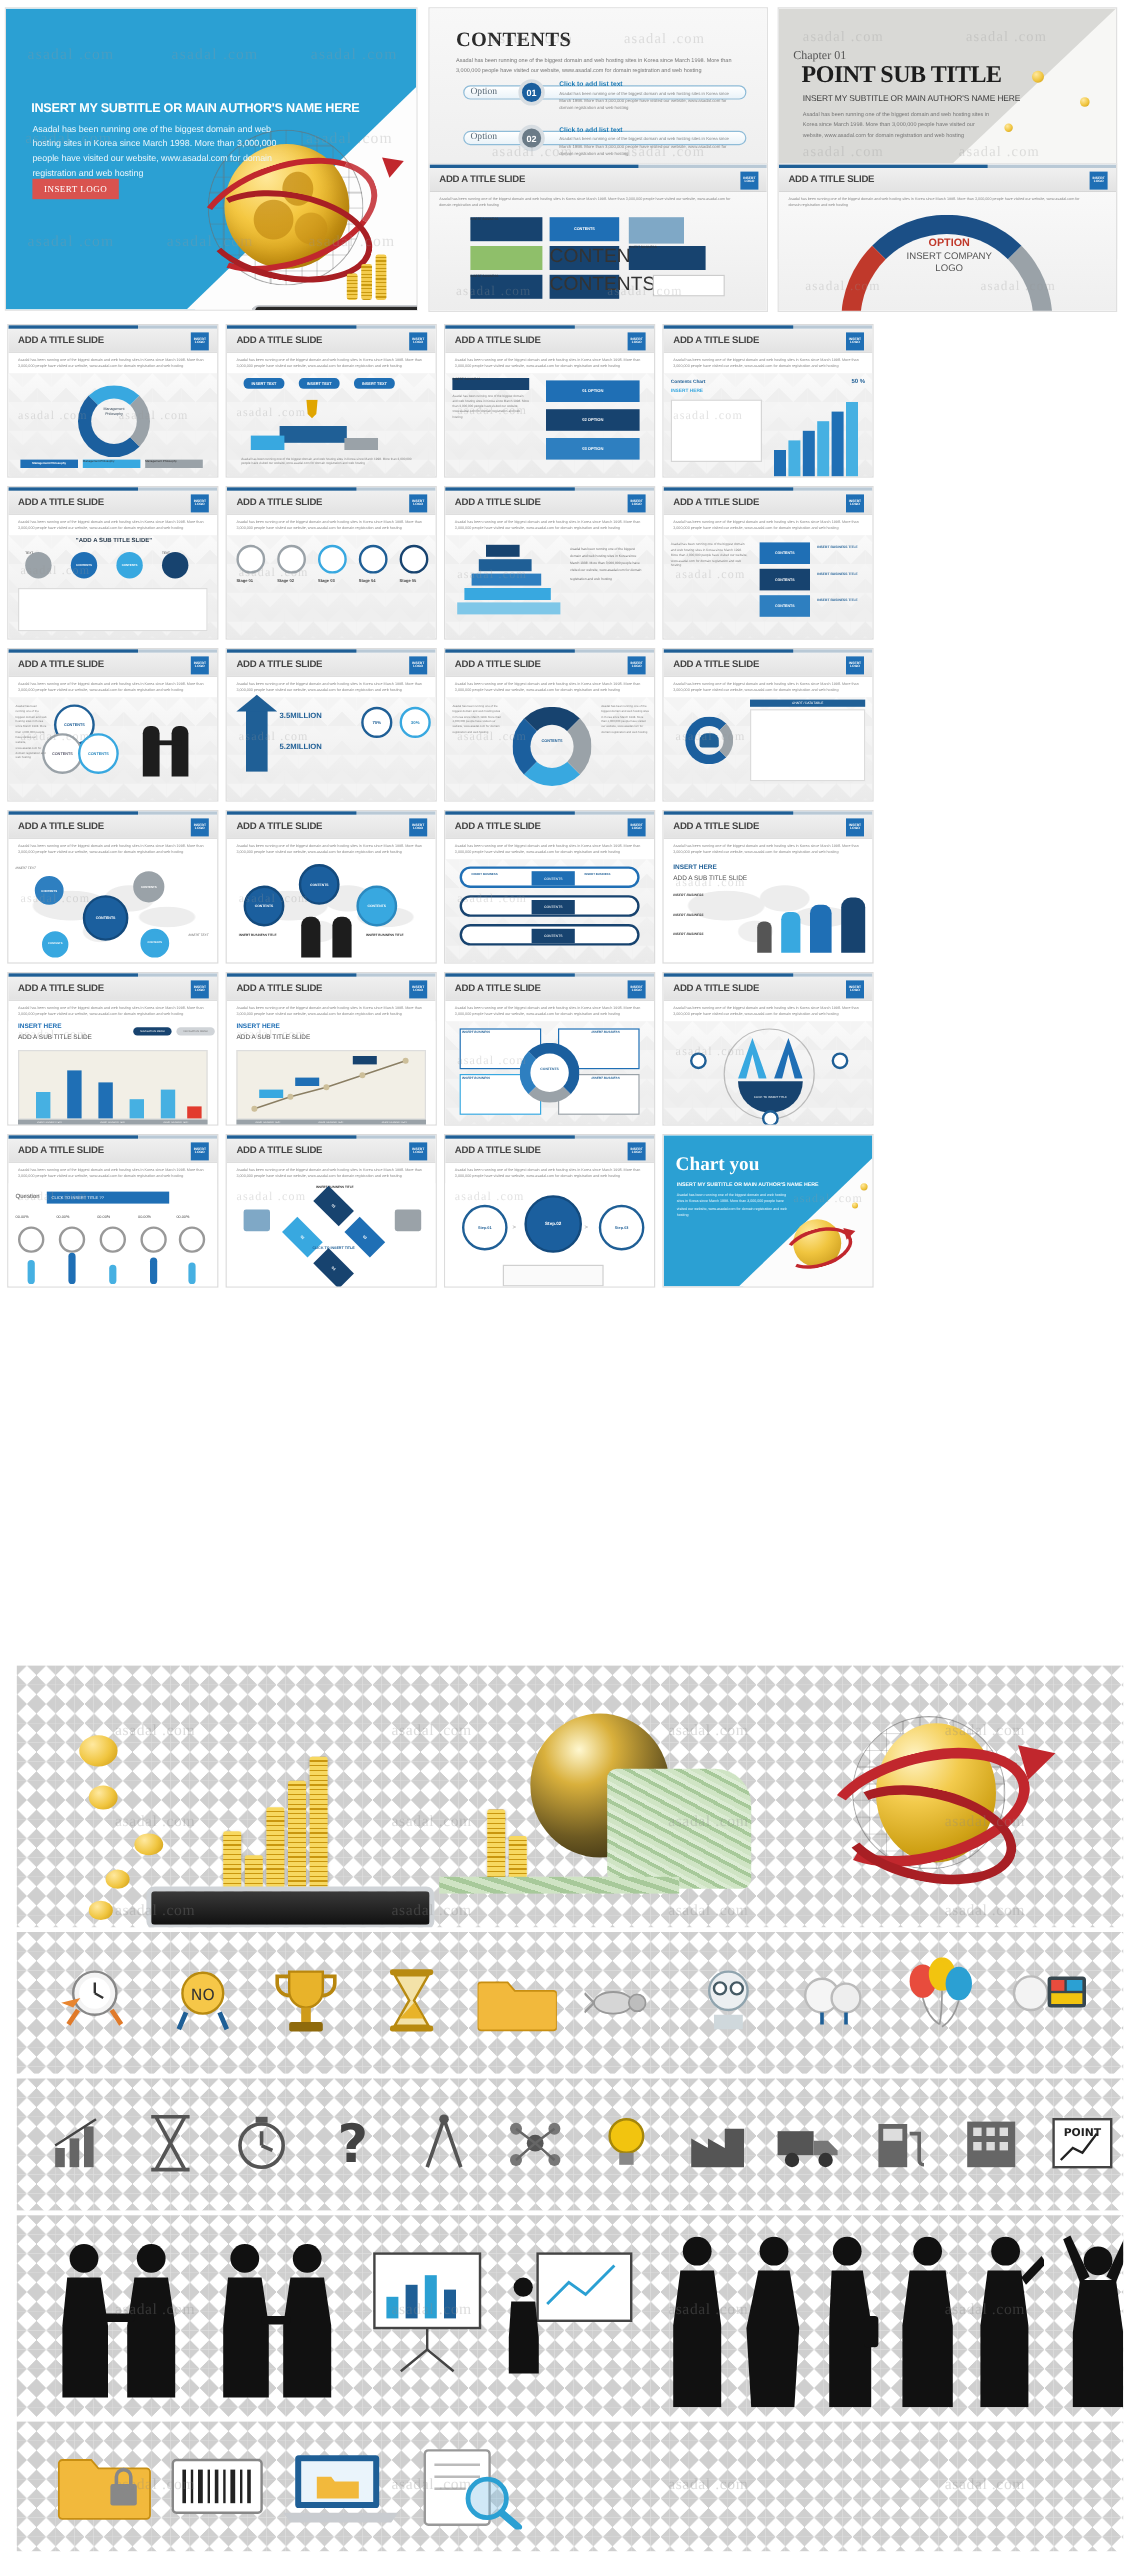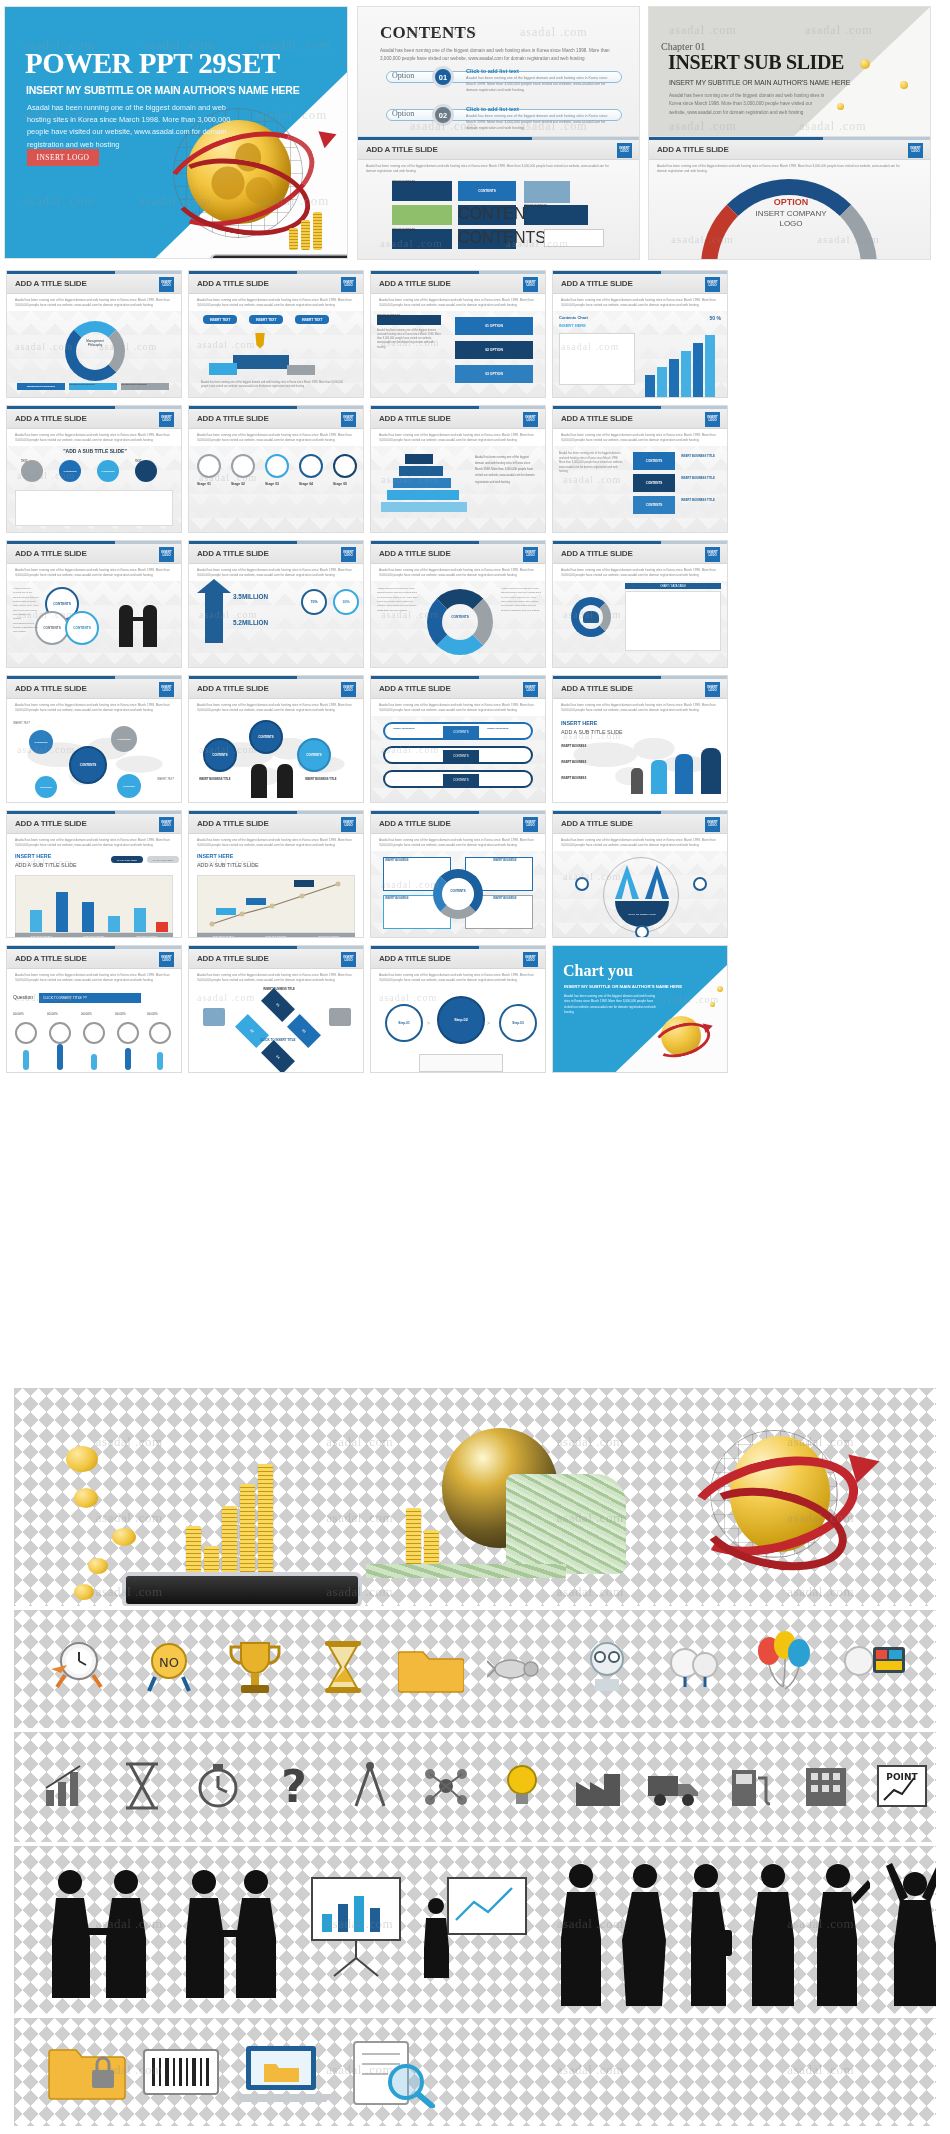--- a/index.html
+++ b/index.html
@@ -261,21 +261,20 @@
       <div class="globe-ball"></div>
       <div class="ring r1"></div>
       <div class="ring r2"></div>
       <div class="ring-arrow"></div>
       <div class="tablet"></div>
       <div class="coinstack" style="left:146px;bottom:24px;height:22px"></div>
       <div class="coinstack" style="left:158px;bottom:24px;height:30px"></div>
       <div class="coinstack" style="left:170px;bottom:24px;height:38px"></div>
     </div>
 
-    <div class="hero-title">POWER PPT 29SET</div>
     <div class="hero-sub">INSERT MY SUBTITLE OR MAIN AUTHOR'S NAME HERE</div>
     <div class="hero-body">Asadal has been running one of the biggest domain and web hosting sites in Korea since March 1998.  More than 3,000,000 people have visited our website,  www.asadal.com for domain registration and web hosting</div>
     <div class="hero-logo-btn">INSERT LOGO</div>
 
     <div class="wm" style="left:18px;top:30px;font-size:13px">asadal .com</div>
     <div class="wm" style="left:138px;top:30px;font-size:13px">asadal .com</div>
     <div class="wm" style="left:254px;top:30px;font-size:13px">asadal .com</div>
     <div class="wm" style="left:16px;top:100px;font-size:13px">asadal .com</div>
     <div class="wm" style="left:250px;top:100px;font-size:13px">asadal .com</div>
     <div class="wm" style="left:18px;top:186px;font-size:13px">asadal .com</div>
@@ -319,21 +318,21 @@
 
     <div class="wm" style="left:52px;top:18px;font-size:12px">asadal .com</div>
     <div class="wm" style="left:162px;top:18px;font-size:12px">asadal .com</div>
     <div class="wm" style="left:52px;top:112px;font-size:12px">asadal .com</div>
     <div class="wm" style="left:162px;top:112px;font-size:12px">asadal .com</div>
   </div>
 
   <div class="hero-thumb" id="hero-chapter">
     <div class="chapter-bg"></div>
     <div class="chap-label">Chapter  01</div>
-    <div class="chap-title">INSERT SUB SLIDE</div>
+    <div class="chap-title">POINT SUB TITLE</div>
     <div class="chap-sub">INSERT MY SUBTITLE OR MAIN AUTHOR'S NAME HERE</div>
     <div class="chap-body">Asadal has been running one of the biggest domain and web hosting sites in Korea since March 1998. More than 3,000,000 people have visited our website, www.asadal.com for domain registration and web hosting</div>
 
     <div class="dark-globe" style="right:86px;bottom:-22px;width:58px;height:58px"></div>
     <div class="cash" style="right:30px;bottom:-18px;width:62px;height:46px"></div>
     <div class="stack" style="right:142px;bottom:-10px;height:26px;width:11px"></div>
     <div class="coin" style="right:60px;top:52px;width:10px;height:10px"></div>
     <div class="coin" style="right:22px;top:74px;width:8px;height:8px"></div>
     <div class="coin" style="right:86px;top:96px;width:7px;height:7px"></div>
 

